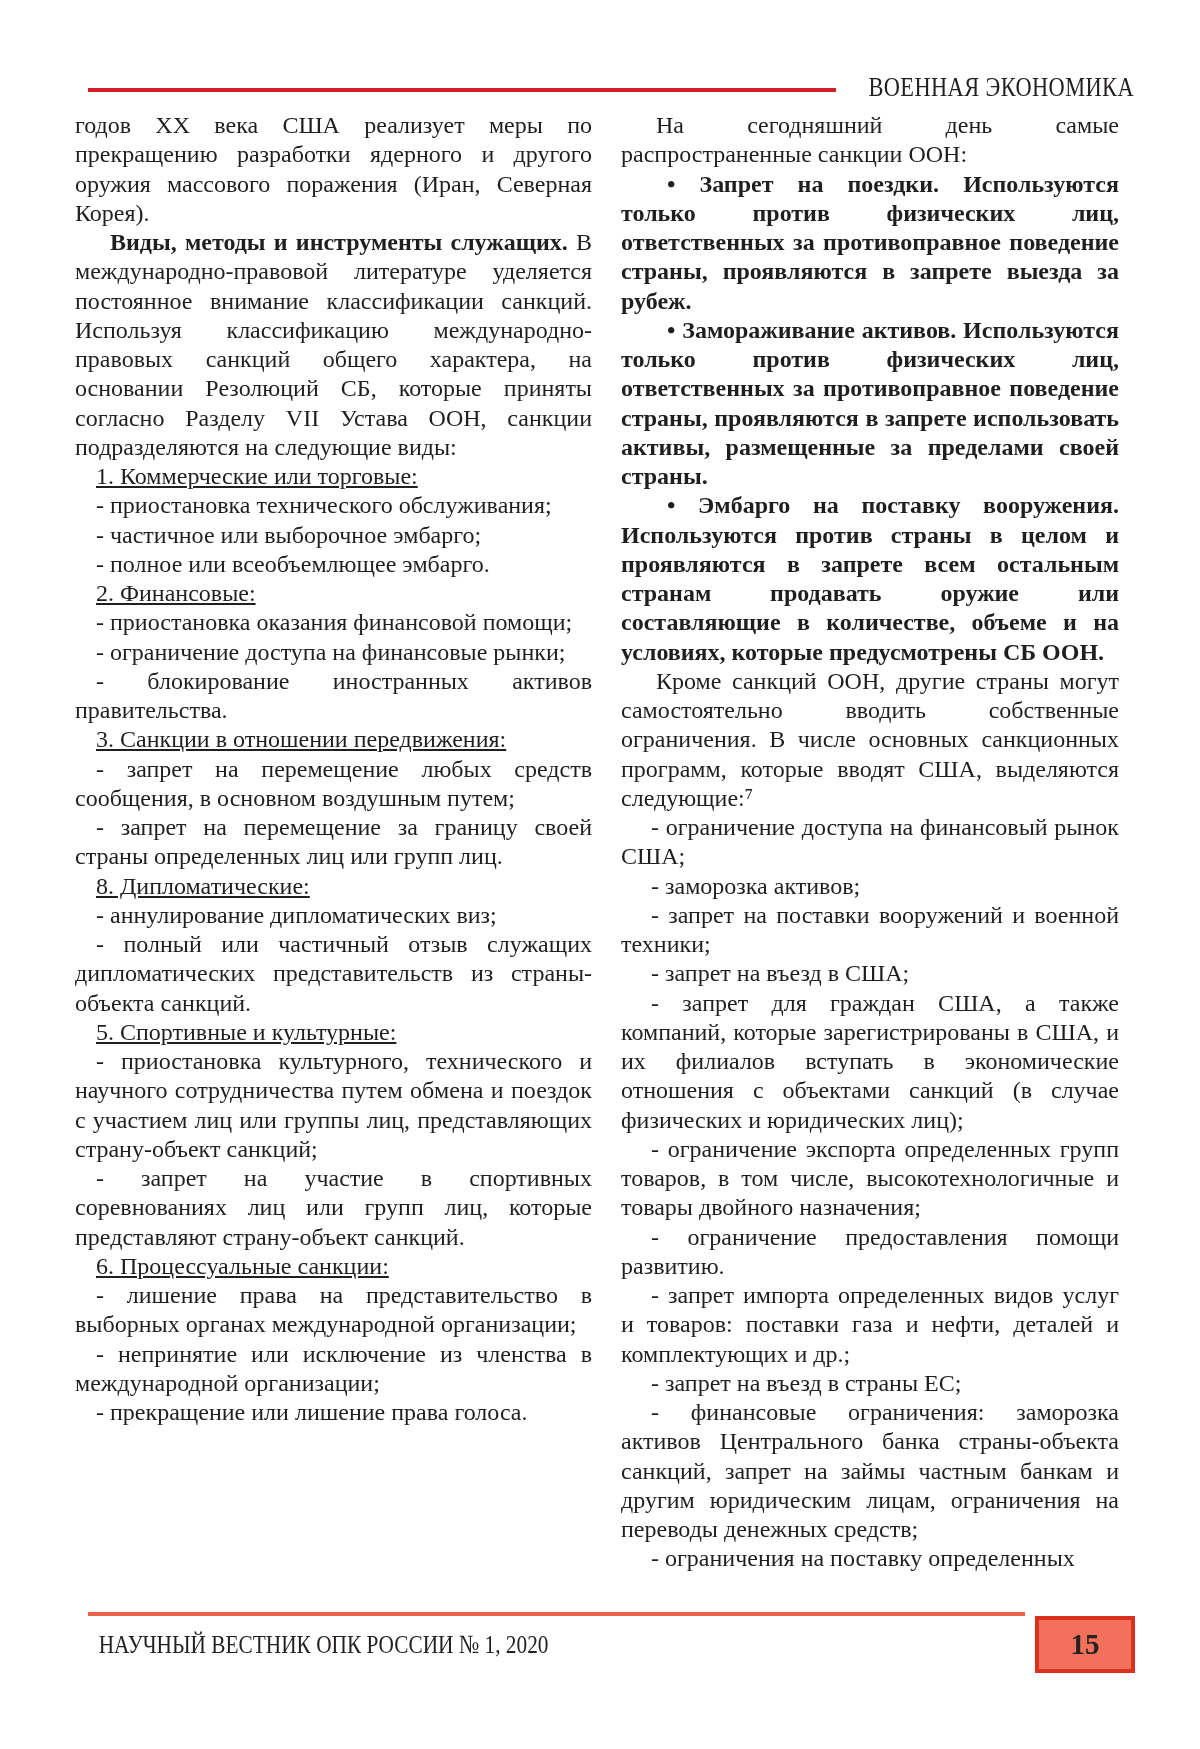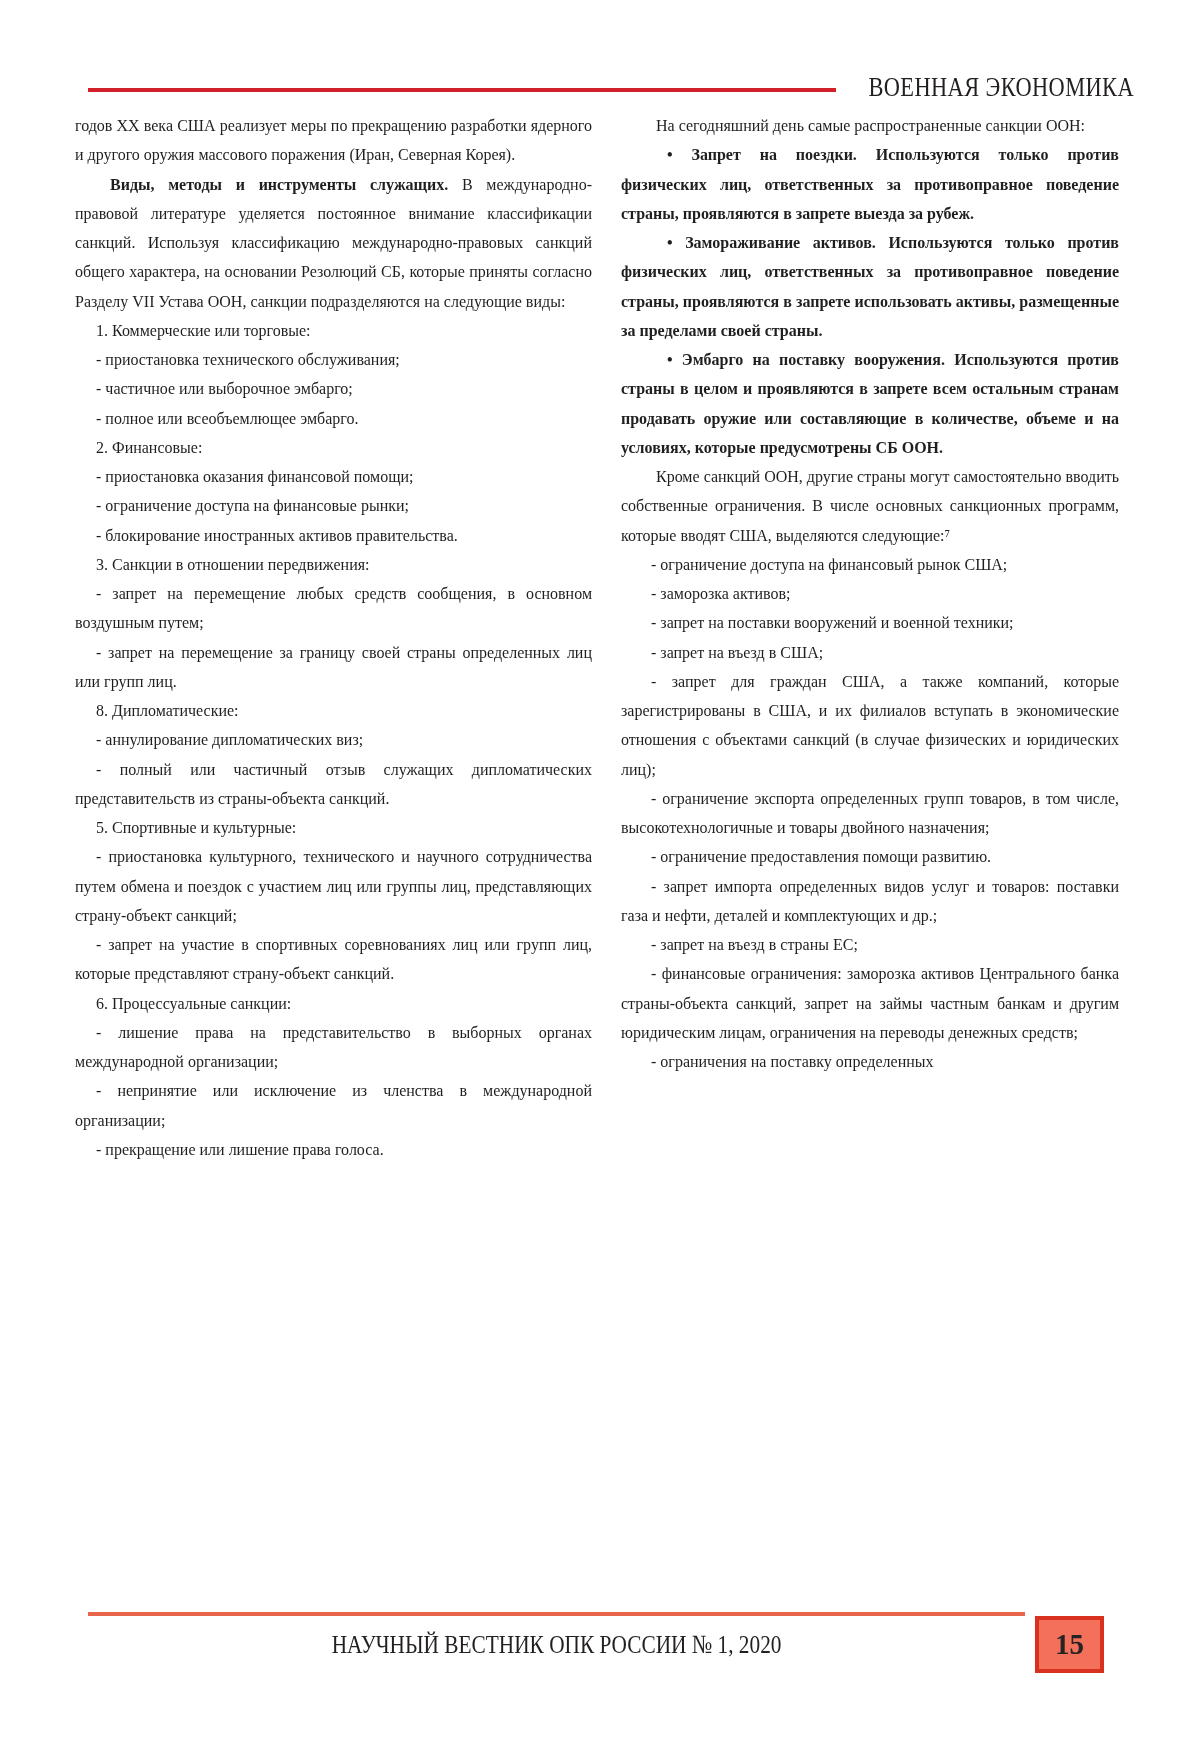--- a/index.html
+++ b/index.html
@@ -15,45 +15,45 @@
     background:var(--header-rule,#d2202a);
   }
   .header-title-wrap{position:absolute;right:66px;top:72px;width:600px;text-align:right;}
   .header-title{
     display:inline-block;transform:scaleX(0.8);transform-origin:100% 50%;
     font-size:28px;line-height:30px;letter-spacing:.5px;color:#231f20;white-space:nowrap;
   }
   
   .col{
     position:absolute;top:111px;
-    font-size:16px;line-height:29.25px;
+    font-size:24px;line-height:29.25px;
     text-align:justify;hyphens:auto;-webkit-hyphens:auto;
   }
   .col-left{left:75px;width:517px;}
   .col-right{left:621px;width:498px;}
   .para{margin:0;padding:0;}
   .st-cont{text-indent:0;}
   .st-p{text-indent:35px;}
-  .st-num{text-indent:21px;}
+  .st-num{text-indent:21px;text-decoration:underline;}
   .st-dash{text-indent:21px;}
   .col-right .st-dash{text-indent:30px;}
   .st-bullet{text-indent:46px;font-weight:bold;}
   .para b{font-weight:bold;}
   
   .footer-rule{
     position:absolute;left:88px;top:1612px;width:937px;height:4px;
     background:var(--footer-rule,#e8654c);
   }
-  .footer-title-wrap{position:absolute;left:0;top:1630px;width:1015px;text-align:center;}
+  .footer-title-wrap{position:absolute;left:0;top:1630px;width:1015px;text-align:left;}
   .footer-title{
     display:inline-block;transform:scaleX(0.82);transform-origin:100% 50%;
     font-size:26px;line-height:30px;color:#231f20;white-space:nowrap;
   }
   .page-box{
-    position:absolute;left:1035px;top:1616px;width:69px;height:57px;box-sizing:border-box;
+    position:absolute;left:1035px;top:1616px;width:100px;height:57px;box-sizing:border-box;
     background:var(--page-box-bg,#f3705a);
     border:4px solid var(--page-box-border,#d8311f);
     display:flex;align-items:center;justify-content:center;
   }
   .page-num{font-weight:bold;font-size:29px;color:#262324;}
 </style>
 </head>
 <body>
 
 <div class="page">

